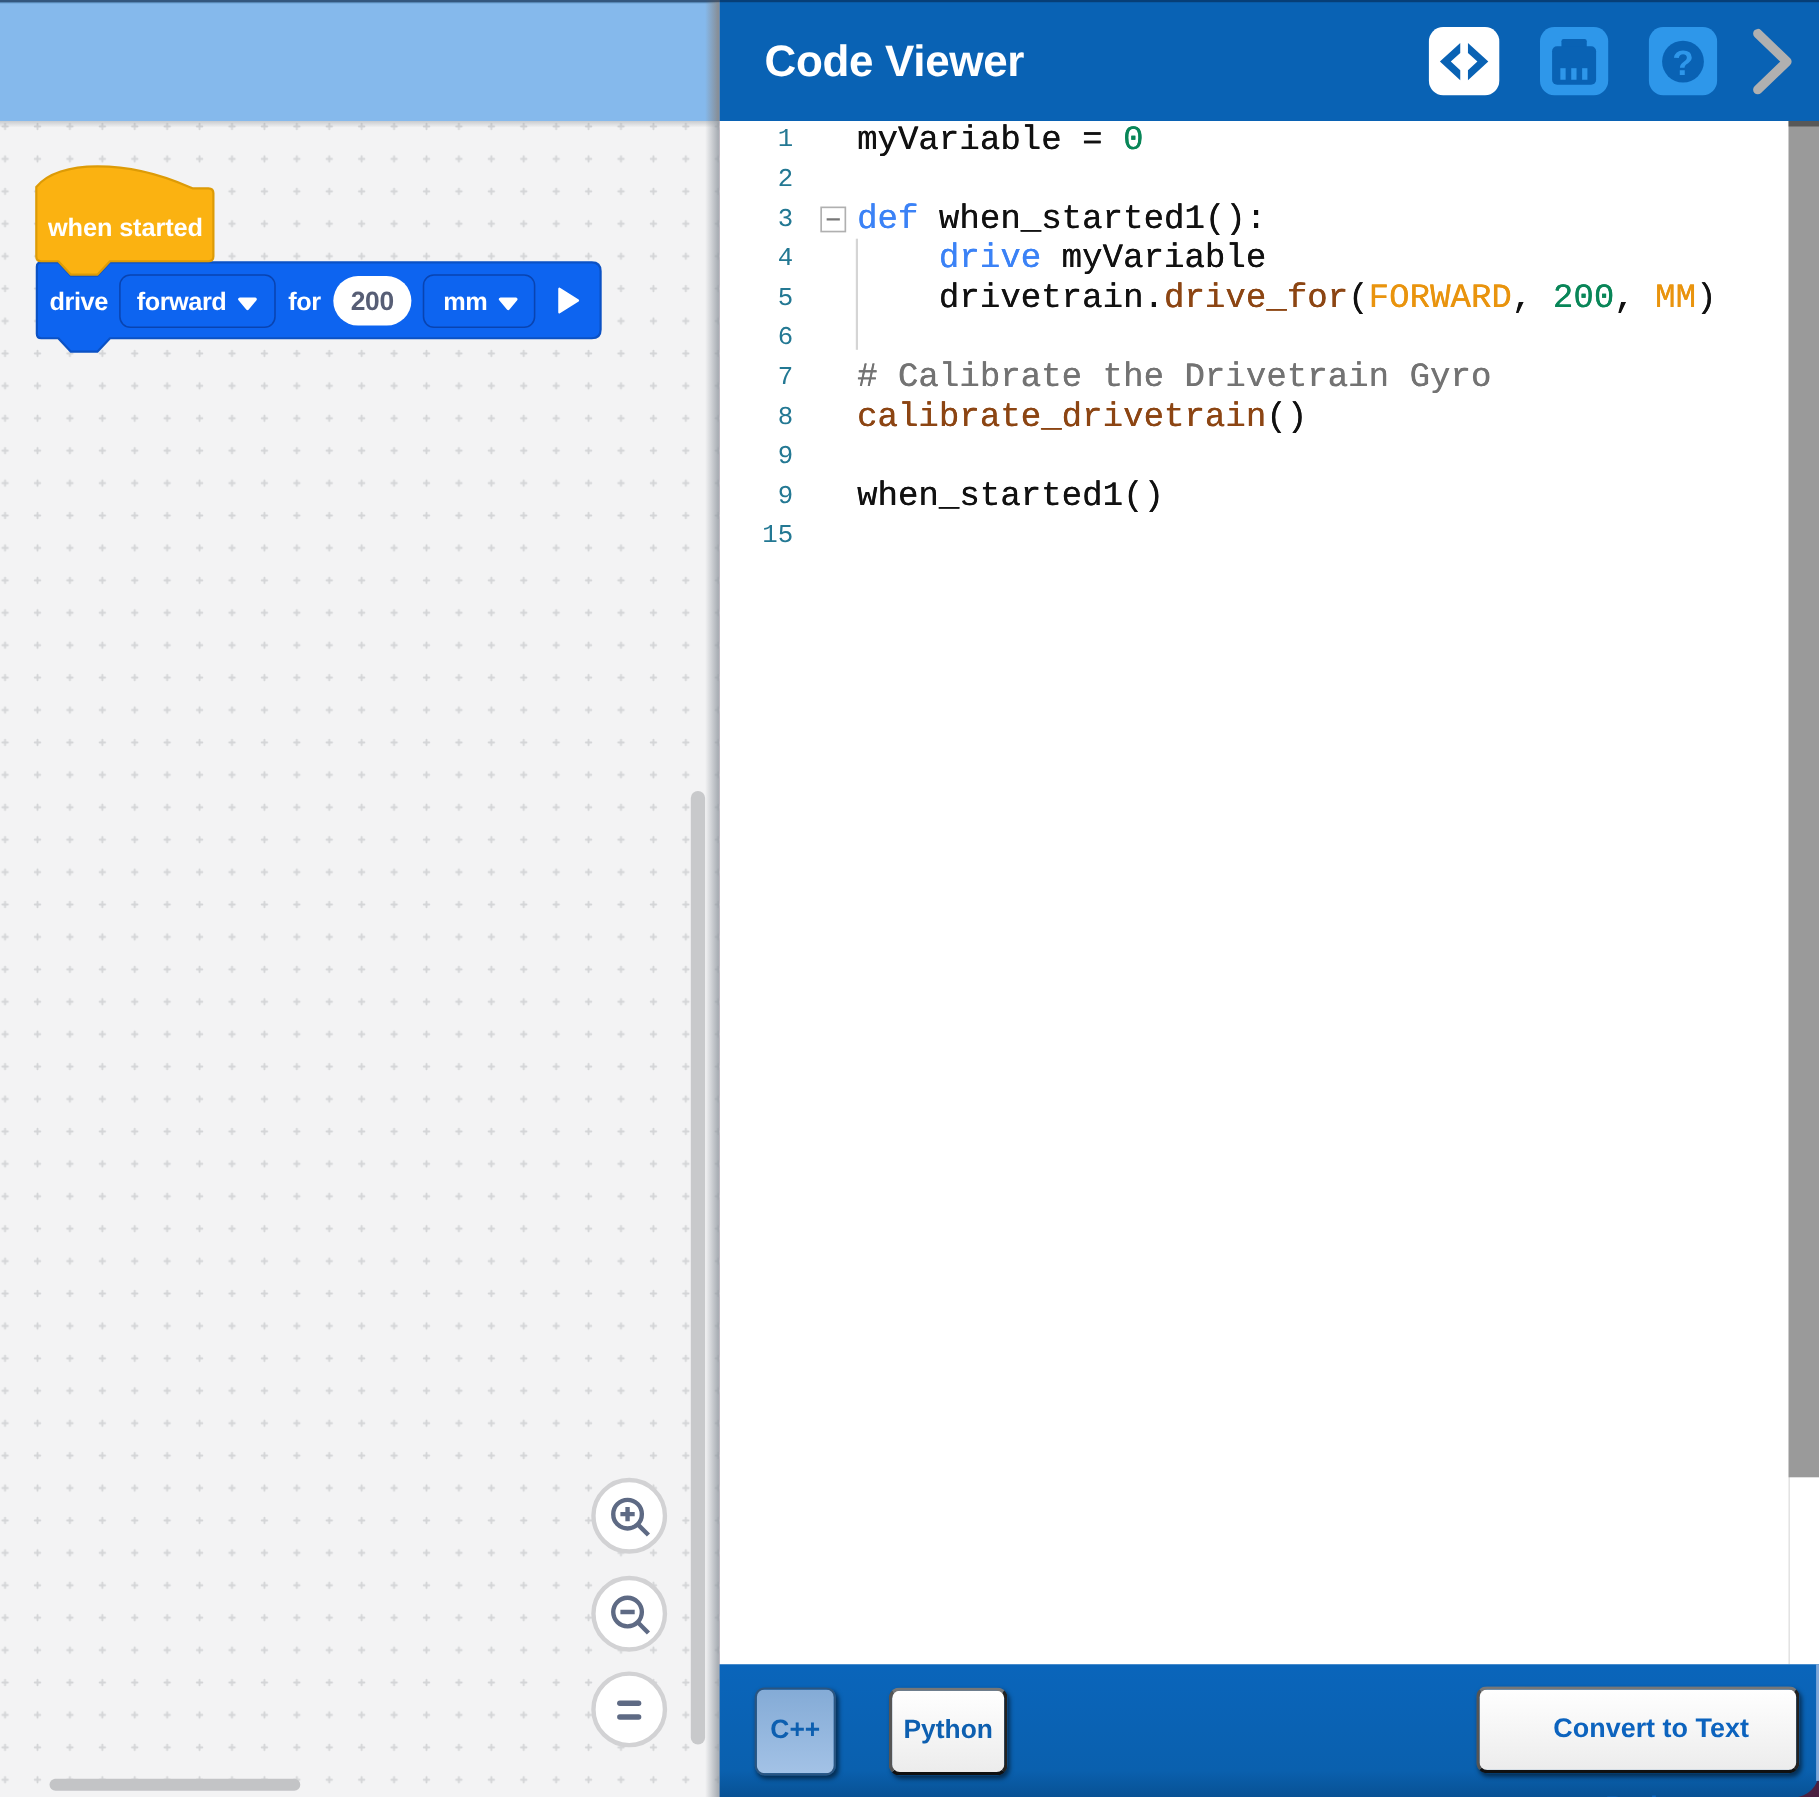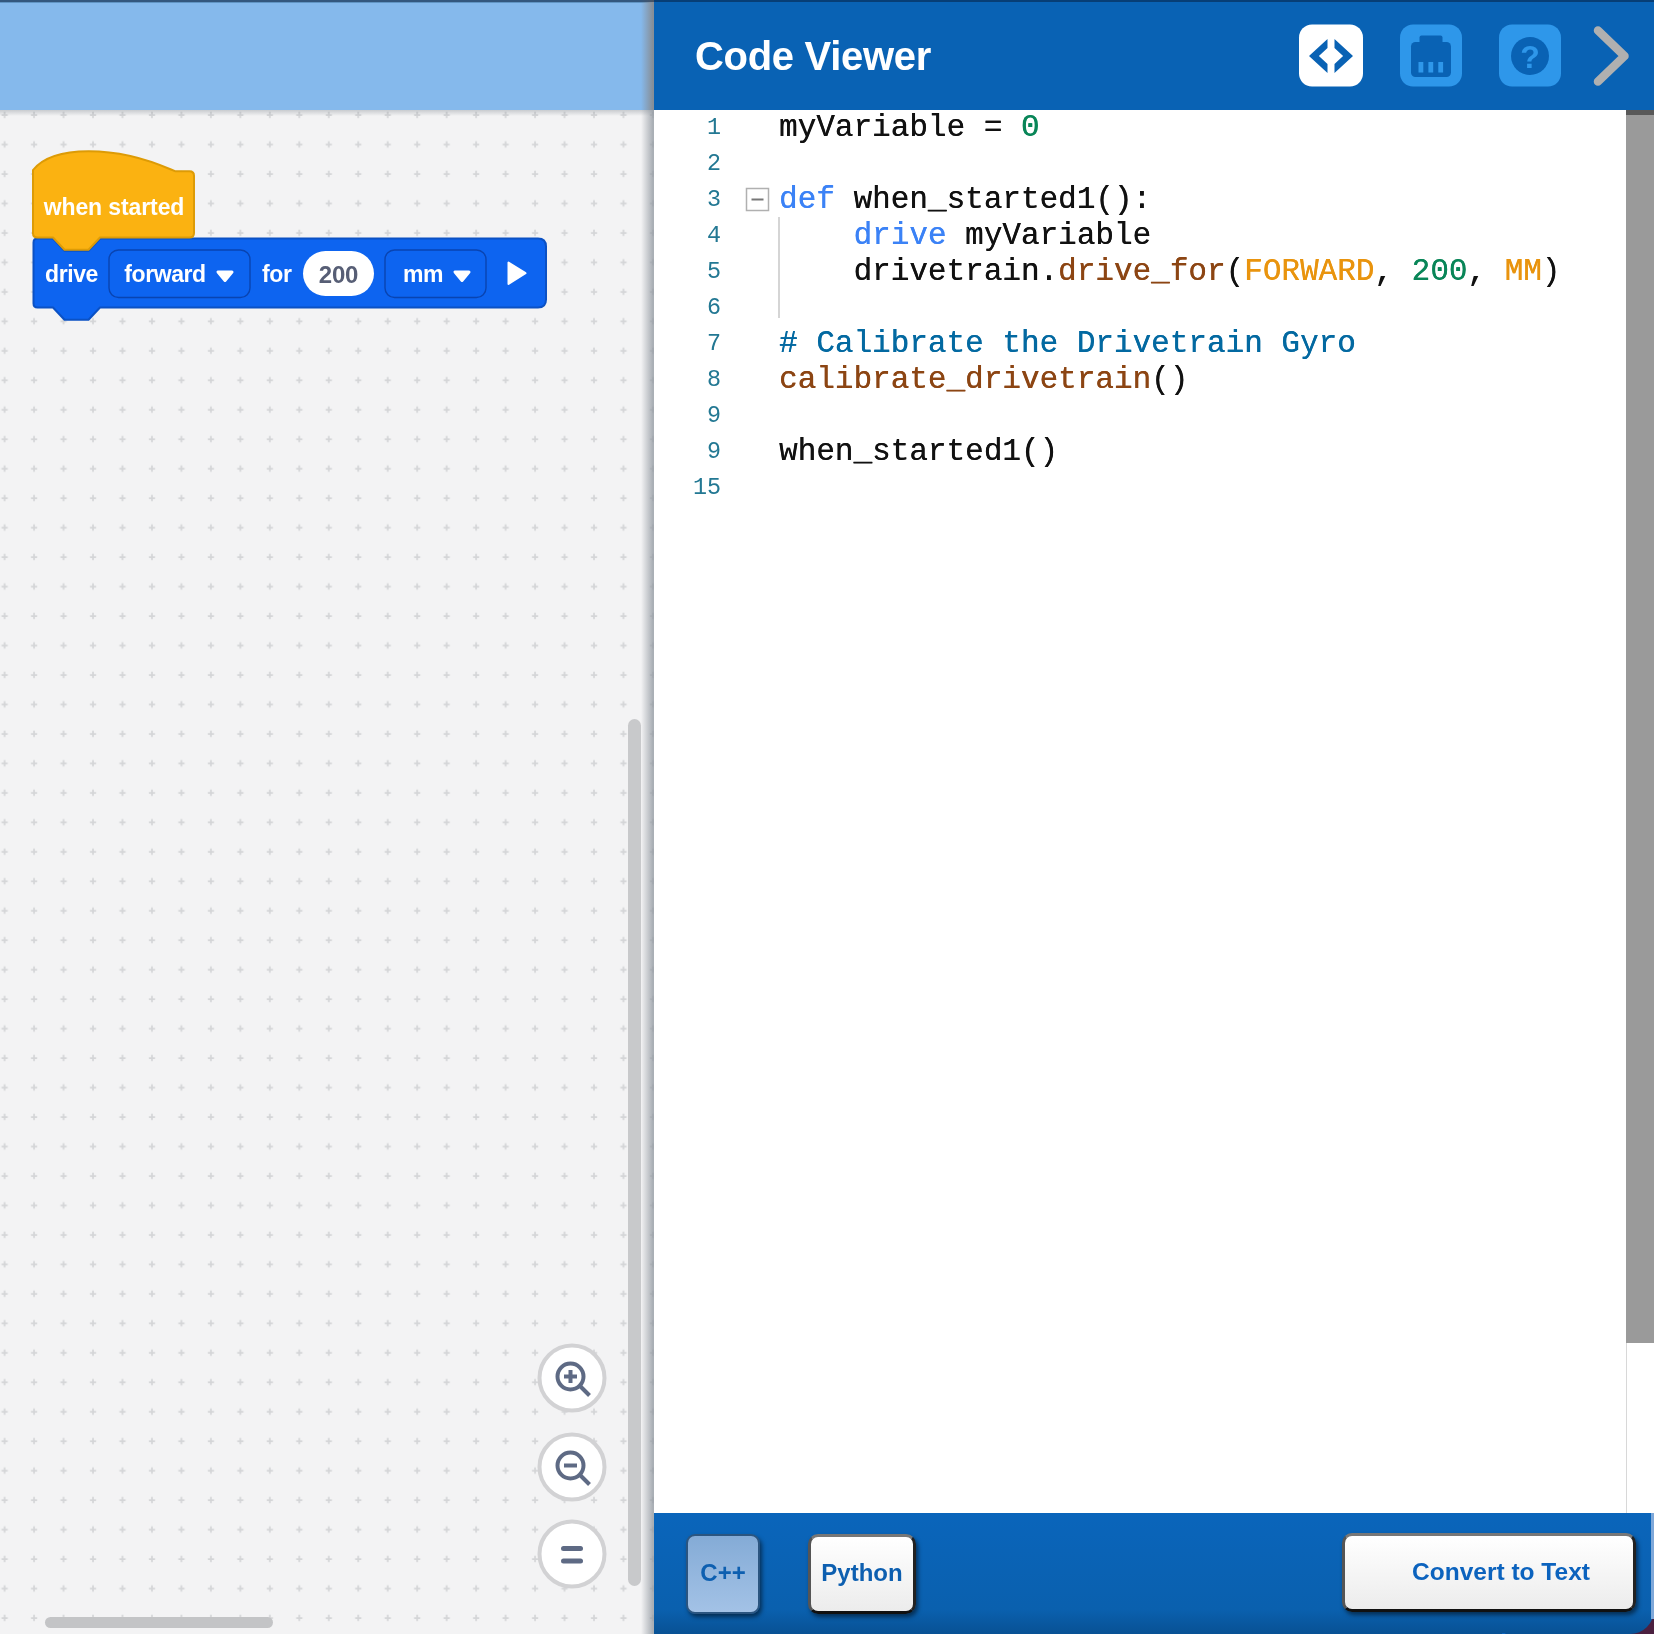--- a/index.html
+++ b/index.html
@@ -8,21 +8,21 @@
   .abs{position:absolute;}
   
   #rpanel{left:654px;top:0;width:1000px;height:1634px;background:#ffffff;}
   #rheader{left:0;top:0;width:1000px;height:110px;background:#0962b4;}
   #rtitle{left:41px;top:0;height:110px;line-height:112px;color:#fff;font-size:40px;letter-spacing:-0.3px;font-weight:bold;}
   
   .ln{position:absolute;left:0;width:67px;text-align:right;color:#237893;
       font-family:"Liberation Mono",monospace;font-size:23.4px;line-height:36px;height:36px;}
   .cl{position:absolute;left:125px;color:#111;font-family:"Liberation Mono",monospace;
       font-size:31px;line-height:36px;height:36px;white-space:pre;text-shadow:0.3px 0 0 currentColor;}
-  .kw{color:#3b82f6;} .num{color:#098658;} .cmt{color:#0369a1;}
+  .kw{color:#3b82f6;} .num{color:#098658;} .cmt{color:#737373;}
   .fn{color:#8c4513;} .cst{color:#e9940e;}
   
   #cscroll-track{left:972px;top:110px;width:28px;height:1403px;background:#fff;border-left:1px solid #d8d8d8;}
   #cscroll-thumb{left:972px;top:110px;width:28px;height:1233px;background:#9a9a9a;}
   #cscroll-dark{left:972px;top:110px;width:28px;height:5px;background:#585858;}
   
   #bbar{left:0;top:1513px;width:1000px;height:121px;background:linear-gradient(#0a65bb,#0a60ae 80%,#085194);
         border-bottom-right-radius:24px;}
   #sliver{left:997px;top:0px;width:3px;height:106px;background:#7fa8d9;}
   .bbtn{position:absolute;border-radius:9px;font-weight:bold;text-align:center;box-sizing:border-box;}

